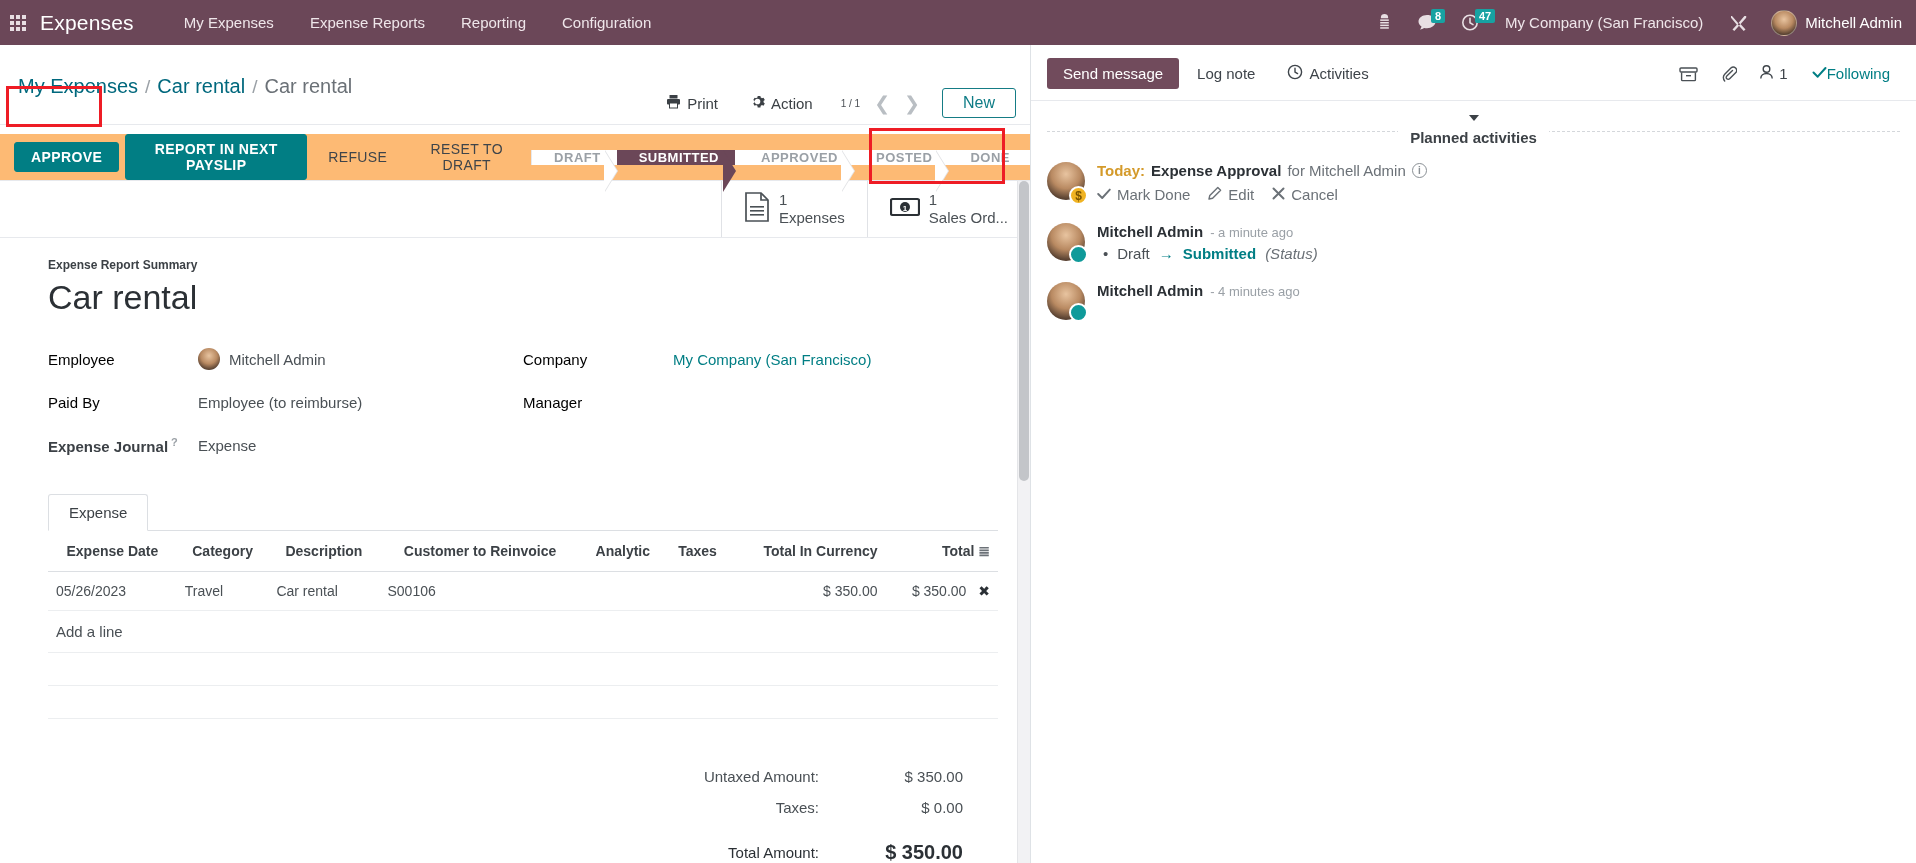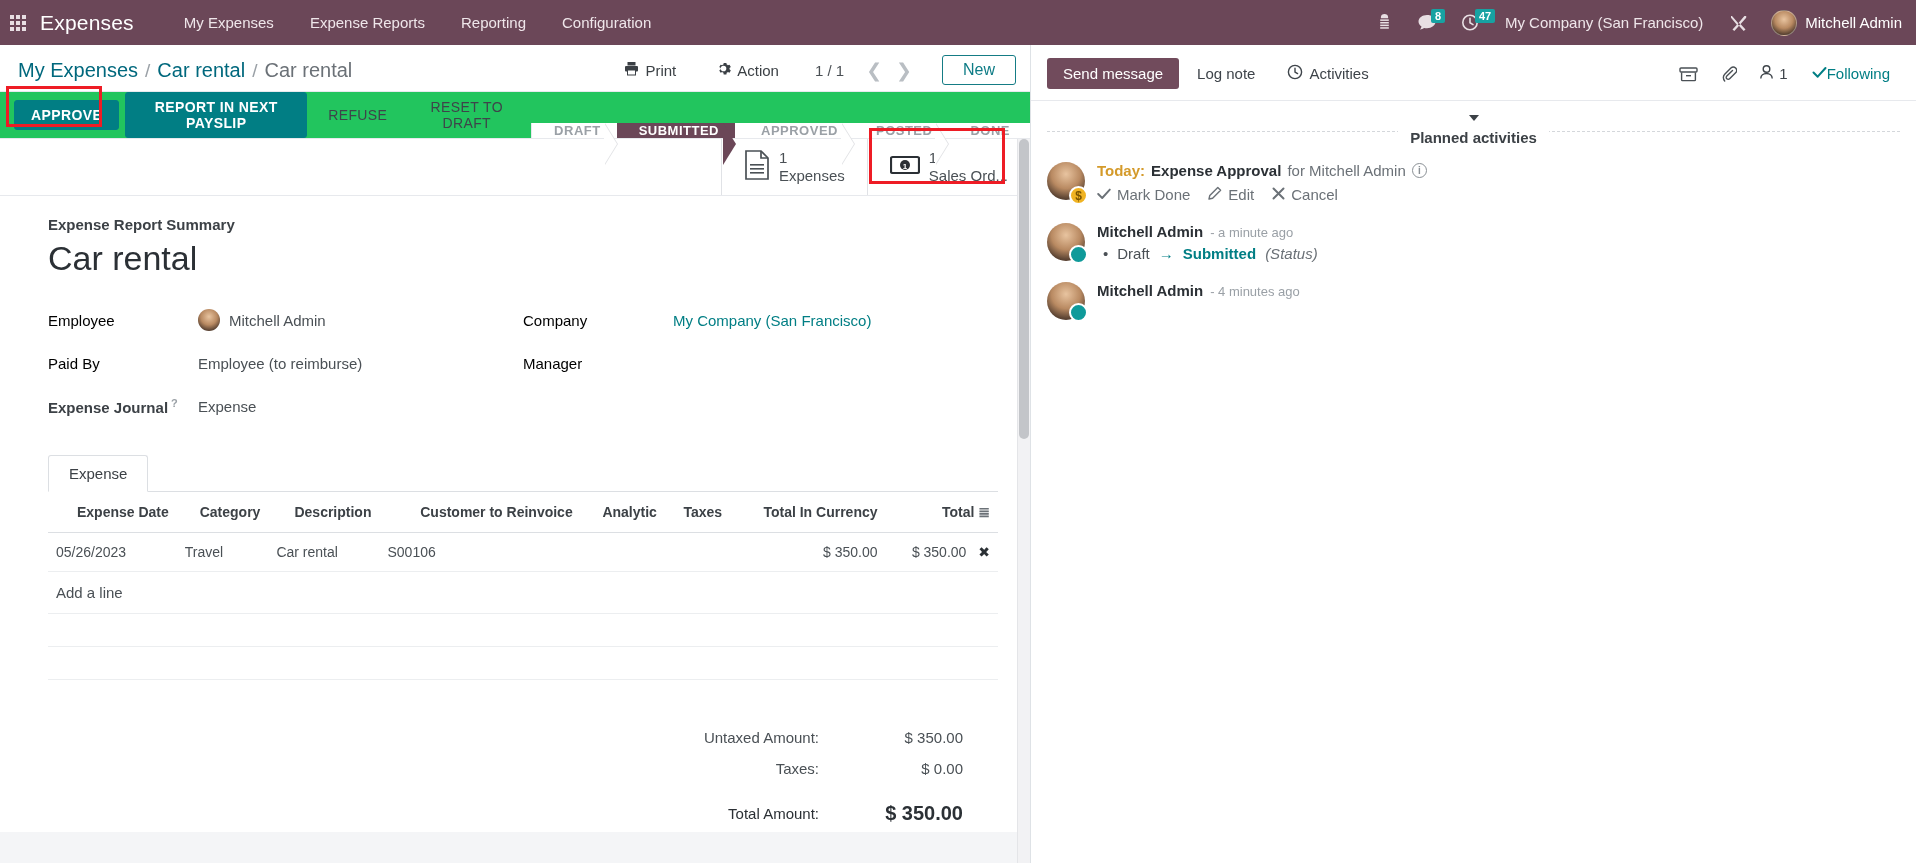--- a/index.html
+++ b/index.html
@@ -122,51 +122,52 @@
     background: #ffffff;
     border-bottom: 1px solid #e7e9ed;
     padding: 10px 14px 6px 18px;
     display: flex;
     align-items: center;
   }
   .breadcrumb { font-size: 20px; display: flex; align-items: baseline; gap: 7px; }
   .breadcrumb .crumb-link { color: #00687d; cursor: pointer; }
   .breadcrumb .sep { color: #9aa0a6; font-size: 19px; }
   .breadcrumb .crumb-active { color: #6b7177; }
-  .cp-right { margin-left: auto; display: flex; align-items: center; gap: 12px; }
+  .cp-right { margin-left: auto; display: flex; align-items: center; gap: 4px; margin-top: 33px; }
   .cp-btn {
     display: flex; align-items: center; gap: 6px;
     font-size: 15px; color: #3b4045;
     padding: 4px 14px;
     cursor: pointer;
     background: none; border: none;
     font-family: inherit;
   }
-  .pager { font-size: 15px; color: #4b5055; padding: 0 10px; white-space: nowrap; text-align: center; }
+  .pager { font-size: 10px; color: #4b5055; padding: 0 10px; white-space: nowrap; text-align: center; }
   .pager-arrows { display: flex; align-items: center; gap: 14px; padding-right: 18px; }
   .arrow { color: #b9bec3; font-size: 19px; cursor: pointer; line-height: 1; }
   .new-btn {
     border: 1px solid #157c85;
     color: #0e7c86;
     background: #ffffff;
     font-size: 16px;
     padding: 5px 20px;
     border-radius: 3px;
     cursor: pointer;
     font-family: inherit;
   }
 
   
   .statusbar-row {
     display: flex;
-    align-items: flex-end;
-    background: #22c55e;
+    align-items: center;
+    background: #fdba74;
     border-bottom: 1px solid #e7e9ed;
     min-height: 41px;
     position: relative;
+    margin-top: 9px;
   }
   .sb-buttons { display: flex; align-items: center; padding-left: 14px; gap: 0; }
   .btn-primary {
     background: #017e84;
     color: #ffffff;
     border: 1px solid #017e84;
     font-size: 14px;
     font-weight: 600;
     letter-spacing: .4px;
     text-transform: uppercase;
@@ -256,21 +257,21 @@
     padding: 10px 22px;
     cursor: pointer;
     min-width: 120px;
   }
   .smart-txt { display: flex; flex-direction: column; line-height: 1.2; }
   .smart-num { font-size: 15px; color: #4a5055; }
   .smart-label { font-size: 15px; color: #4a5055; white-space: nowrap; }
 
   
   .form-body { padding: 20px 32px 0 48px; }
-  .summary-label { font-size: 15px; font-weight: 700; color: #3c4146; margin-bottom: 6px; }
+  .summary-label { font-size: 12px; font-weight: 700; color: #3c4146; margin-bottom: 6px; }
   .title-big { font-size: 34px; font-weight: 400; color: #2b3035; line-height: 1.15; margin-bottom: 26px; }
   .fields-grid { display: flex; gap: 0; }
   .col { width: 50%; }
   .field-row { display: flex; align-items: center; min-height: 32px; margin-bottom: 11px; }
   .field-label { width: 150px; font-size: 15px; color: #000000; flex: none; }
   .field-label.bold { font-weight: 700; color: #3c4146; }
   .field-val { font-size: 15px; color: #4a5055; display: flex; align-items: center; gap: 9px; }
   .field-val.link { color: #017e84; cursor: pointer; }
   .avatar-sm {
     width: 22px; height: 22px; border-radius: 50%;
@@ -291,21 +292,21 @@
     border-radius: 3px 3px 0 0;
     margin-bottom: -1px;
     background: #ffffff;
     cursor: pointer;
   }
   table.lines { width: 100%; border-collapse: collapse; }
   table.lines th {
     font-size: 14px;
     font-weight: 700;
     color: #3c4146;
-    text-align: right;
+    text-align: center;
     padding: 12px 8px;
     border-bottom: 1px solid #dcdfe3;
     white-space: nowrap;
   }
   table.lines th.num, table.lines td.num { text-align: right; }
   table.lines td {
     font-size: 14px;
     color: #4a5055;
     padding: 11px 8px;
     border-bottom: 1px solid #eceef0;

